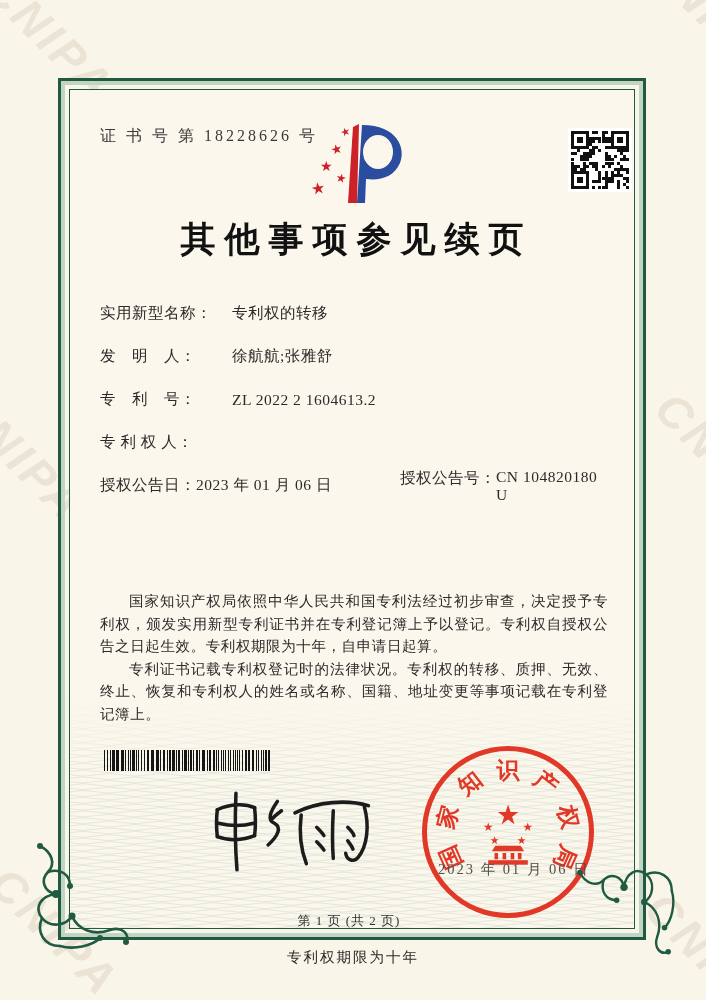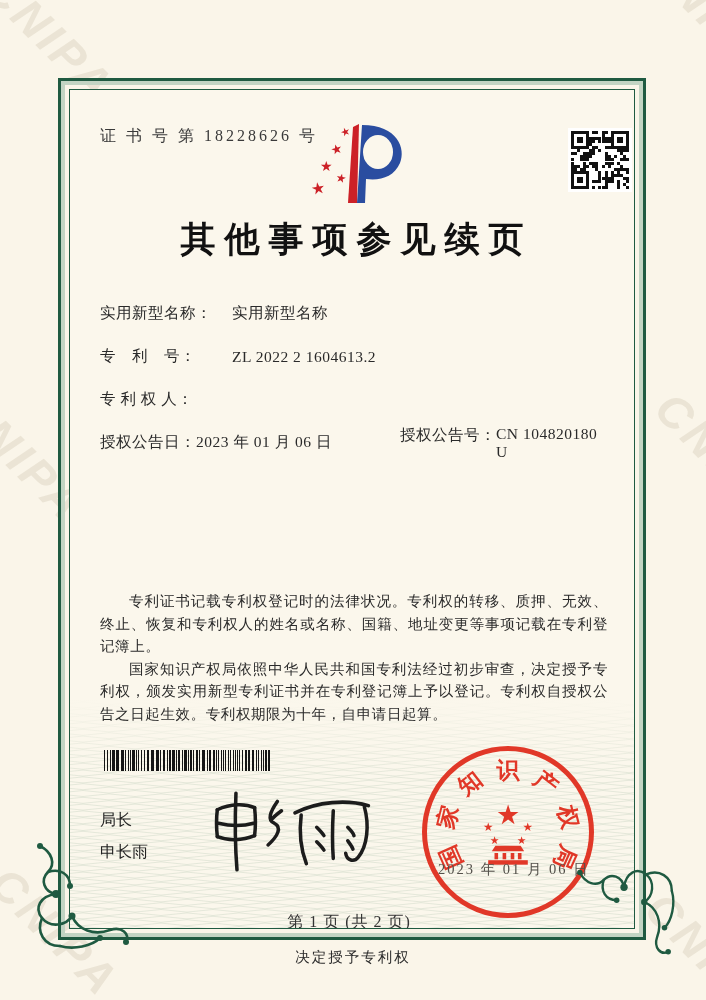--- a/index.html
+++ b/index.html
@@ -99,21 +99,21 @@
     position:absolute;color:#e02a1a;font-size:23px;font-weight:bold;
     font-family:"Liberation Serif","DejaVu Serif",serif;
   }
   .emblem{position:absolute;left:41px;top:44px;width:90px;height:90px;}
   .seal-date{
     position:absolute;left:368px;top:770px;width:220px;z-index:4;
     font-size:14.5px;letter-spacing:2px;color:#53504a;
   }
   
   .page-no{
-    position:absolute;left:0;right:6px;top:822px;text-align:center;font-size:16px;color:#333;
+    position:absolute;left:0;right:6px;top:822px;text-align:center;font-size:13px;color:#333;
     letter-spacing:1px;
   }
   .footer-note{
     position:absolute;left:0;right:0;top:948px;text-align:center;font-size:14.5px;color:#2a2a2a;
     letter-spacing:2px;z-index:2;
   }
   
   .flourish{position:absolute;z-index:4;}
   .flourish.bl{left:26px;top:838px;}
   .flourish.br{left:570px;top:862px;transform:scaleX(-1) rotate(90deg);}
@@ -346,21 +346,25 @@
           <i style="width: 3px; height: 3px; left: 36.55px; top: 57.9px;"></i>
           <i style="width: 3px; height: 3px; left: 48.75px; top: 57.9px;"></i>
           <i style="width: 3px; height: 3px; left: 57.9px; top: 57.9px;"></i>
         </div>
 
     <div class="cert-title">其他事项参见续页</div>
 
     <div class="fields">
       <div class="frow">
         <span class="flabel">实用新型名称：</span>
-        <span class="fvalue">实用新型名称</span>
+        <span class="fvalue">专利权的转移</span>
+      </div>
+      <div class="frow">
+        <span class="flabel">发　明　人：</span>
+        <span class="fvalue">徐航航;张雅舒</span>
       </div>
       <div class="frow">
         <span class="flabel">专　利　号：</span>
         <span class="fvalue">ZL 2022 2 1604613.2</span>
       </div>
       <div class="frow">
         <span class="flabel">专 利 权 人：</span>
       </div>
       <div class="grant-row">
         <span class="grant-pair1">
@@ -368,30 +372,26 @@
           <span>2023 年 01 月 06 日</span>
         </span>
         <span class="grant-pair2">
           <span class="glabel">授权公告号：</span>
           <span>CN 104820180 U</span>
         </span>
       </div>
     </div>
 
     <div class="paras">
+      <p>国家知识产权局依照中华人民共和国专利法经过初步审查，决定授予专利权，颁发实用新型专利证书并在专利登记簿上予以登记。专利权自授权公告之日起生效。专利权期限为十年，自申请日起算。</p>
       <p>专利证书记载专利权登记时的法律状况。专利权的转移、质押、无效、终止、恢复和专利权人的姓名或名称、国籍、地址变更等事项记载在专利登记簿上。</p>
-      <p>国家知识产权局依照中华人民共和国专利法经过初步审查，决定授予专利权，颁发实用新型专利证书并在专利登记簿上予以登记。专利权自授权公告之日起生效。专利权期限为十年，自申请日起算。</p>
     </div>
 
     <div class="barcode"><i style="width: 1px; margin-right: 2px;"></i><i style="width: 1px; margin-right: 2px;"></i><i style="width: 1px; margin-right: 1px;"></i><i style="width: 3px; margin-right: 1px;"></i><i style="width: 3px; margin-right: 2px;"></i><i style="width: 3px; margin-right: 1px;"></i><i style="width: 1px; margin-right: 2px;"></i><i style="width: 1px; margin-right: 1px;"></i><i style="width: 1px; margin-right: 1px;"></i><i style="width: 3px; margin-right: 1px;"></i><i style="width: 1px; margin-right: 1px;"></i><i style="width: 1px; margin-right: 2px;"></i><i style="width: 1px; margin-right: 2px;"></i><i style="width: 1px; margin-right: 2px;"></i><i style="width: 2px; margin-right: 2px;"></i><i style="width: 3px; margin-right: 2px;"></i><i style="width: 3px; margin-right: 1px;"></i><i style="width: 1px; margin-right: 2px;"></i><i style="width: 2px; margin-right: 2px;"></i><i style="width: 1px; margin-right: 1px;"></i><i style="width: 2px; margin-right: 1px;"></i><i style="width: 3px; margin-right: 1px;"></i><i style="width: 1px; margin-right: 1px;"></i><i style="width: 2px; margin-right: 2px;"></i><i style="width: 1px; margin-right: 1px;"></i><i style="width: 3px; margin-right: 1px;"></i><i style="width: 1px; margin-right: 1px;"></i><i style="width: 2px; margin-right: 1px;"></i><i style="width: 1px; margin-right: 2px;"></i><i style="width: 2px; margin-right: 1px;"></i><i style="width: 1px; margin-right: 2px;"></i><i style="width: 3px; margin-right: 2px;"></i><i style="width: 1px; margin-right: 1px;"></i><i style="width: 2px; margin-right: 2px;"></i><i style="width: 2px; margin-right: 1px;"></i><i style="width: 1px; margin-right: 1px;"></i><i style="width: 1px; margin-right: 2px;"></i><i style="width: 1px; margin-right: 1px;"></i><i style="width: 1px; margin-right: 1px;"></i><i style="width: 1px; margin-right: 2px;"></i><i style="width: 1px; margin-right: 1px;"></i><i style="width: 1px; margin-right: 2px;"></i><i style="width: 1px; margin-right: 1px;"></i><i style="width: 1px; margin-right: 1px;"></i><i style="width: 1px; margin-right: 1px;"></i><i style="width: 1px; margin-right: 2px;"></i><i style="width: 1px; margin-right: 2px;"></i><i style="width: 2px; margin-right: 1px;"></i><i style="width: 2px; margin-right: 2px;"></i><i style="width: 2px; margin-right: 2px;"></i><i style="width: 1px; margin-right: 1px;"></i><i style="width: 1px; margin-right: 2px;"></i><i style="width: 1px; margin-right: 1px;"></i><i style="width: 1px; margin-right: 1px;"></i><i style="width: 2px; margin-right: 1px;"></i><i style="width: 2px; margin-right: 1px;"></i></div>
 
-    <div class="signer">
-      <div>局长</div>
-      <div>申长雨</div>
-    </div>
 
     <svg class="signature" width="180" height="88" viewBox="0 0 170 85">
       <g fill="none" stroke="#1c1c1c" stroke-width="3.4" stroke-linecap="round">
         <path d="M9,21 C22,15 36,15 45,19"></path>
         <path d="M45,19 C46,28 46,38 45,46"></path>
         <path d="M45,46 C33,51 19,51 9,47"></path>
         <path d="M9,47 C8,38 8,29 9,21"></path>
         <path d="M10,34 C22,37 34,37 44,34"></path>
         <path d="M27,5 C26,30 26,55 28,79"></path>
         <path d="M67,13 C60,23 57,31 64,34 C72,38 67,47 58,55"></path>
@@ -468,13 +468,13 @@
   <g fill="#1f5a41">
     <circle cx="14" cy="8" r="3"></circle>
       <circle cx="30" cy="56" r="4"></circle>
     <circle cx="46" cy="78" r="3.5"></circle>
       <circle cx="100" cy="104" r="3"></circle>
     <circle cx="44" cy="48" r="3"></circle>
       <circle cx="74" cy="100" r="3"></circle>
   </g>
 </svg>
 
-<div class="footer-note">决定授予专利权</div>
+<div class="footer-note">专利权期限为十年</div>
 
 </body></html>

